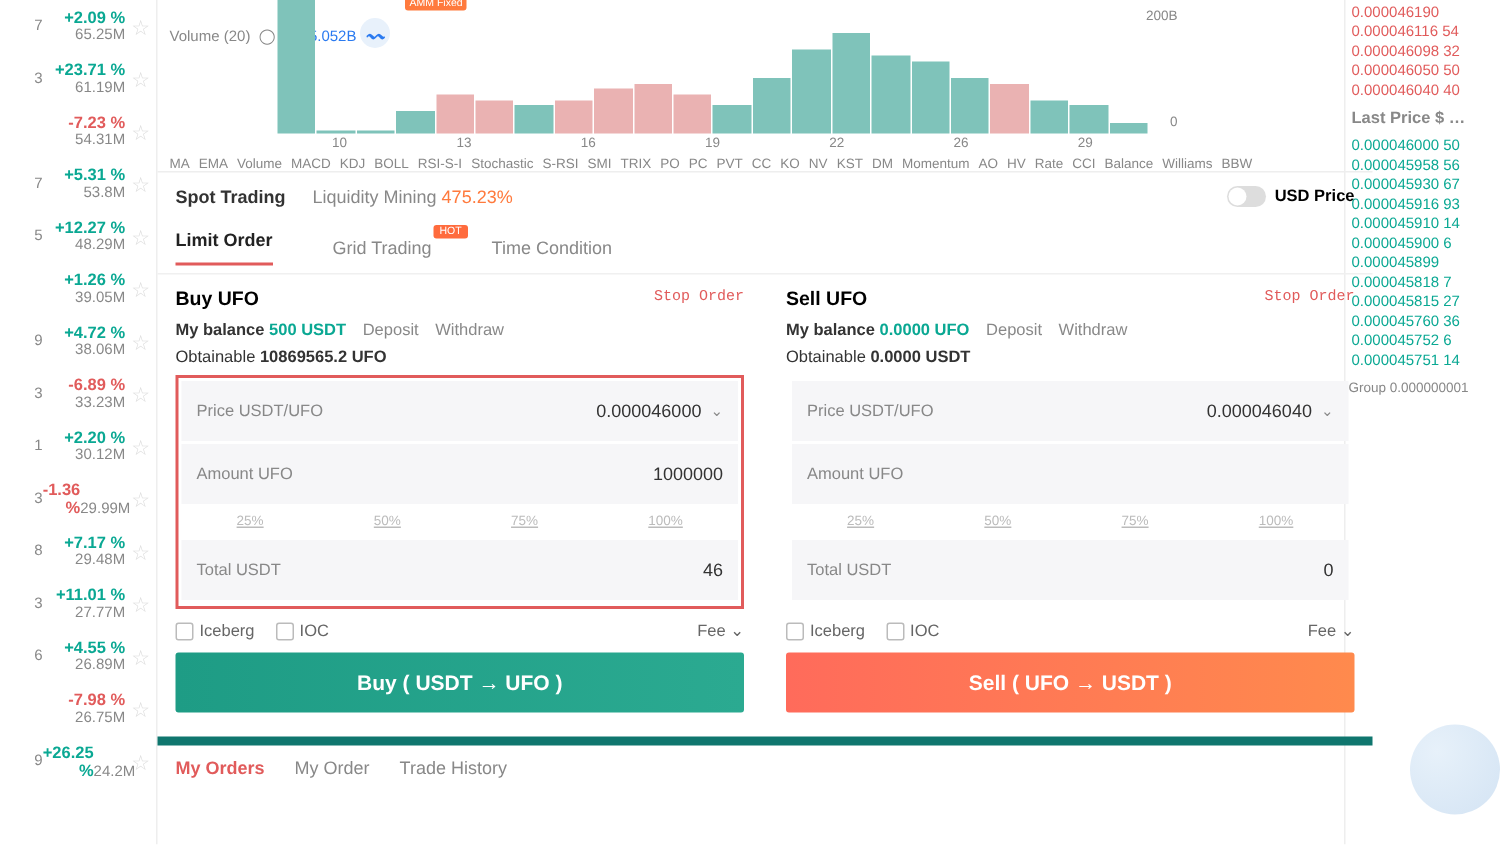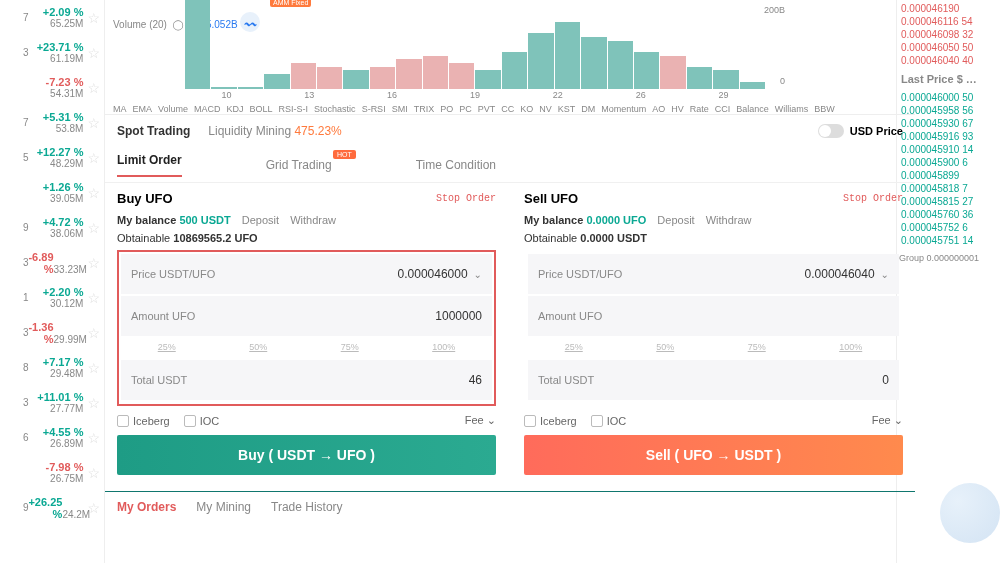--- a/index.html
+++ b/index.html
@@ -38,21 +38,21 @@
   .wave-icon { background: #e8f1fb; width: 20px; height: 20px; border-radius: 10px; display: inline-flex; align-items: center; justify-content: center; margin-top: 8px; color: #2a7af0; font-size: 12px; }
 
   .mode-row { height: 32px; display: flex; align-items: center; padding: 0 12px; gap: 18px; position: relative; }
   .mode-tab { color: #333; font-weight: 600; font-size: 12px; }
   .mode-tab.off { color: #888; font-weight: 400; }
   .lm-pct { color: #ff7a3d; }
   .usd-toggle { position: absolute; right: 12px; font-size: 11px; font-weight: 600; display: flex; align-items: center; gap: 6px; }
   .toggle { width: 26px; height: 14px; background: #ddd; border-radius: 7px; position: relative; }
   .toggle::after { content: ""; width: 12px; height: 12px; background: #fff; border-radius: 6px; position: absolute; left: 1px; top: 1px; }
 
-  .order-tabs { height: 36px; display: flex; align-items: center; padding: 0 12px; gap: 84px; border-bottom: 1px solid #f0f0f0; position: relative; }
+  .order-tabs { height: 36px; display: flex; align-items: center; padding: 0 12px; gap: 40px; border-bottom: 1px solid #f0f0f0; position: relative; }
   .otab { font-size: 12px; color: #888; position: relative; }
   .otab.active { color: #222; font-weight: 600; border-bottom: 2px solid #e15b5b; padding-bottom: 8px; }
   .hot-badge { position: absolute; top: -8px; right: -24px; background: #ff6b3d; color: #fff; font-size: 7px; padding: 1px 4px; border-radius: 2px; }
 
   .trade-panels { display: flex; padding: 8px 12px; gap: 28px; }
   .panel { flex: 1; }
   .panel-head { display: flex; justify-content: space-between; align-items: center; margin-bottom: 8px; }
   .panel-head h3 { font-size: 13px; font-weight: 600; }
   .stop-link { color: #e15b5b; font-size: 10px; font-family: Liberation Mono, monospace; }
   .bal-row { font-size: 11px; color: #333; margin-bottom: 6px; }
@@ -71,21 +71,21 @@
 
   .opts-row { display: flex; align-items: center; gap: 14px; padding: 8px 0; }
   .chk { display: flex; align-items: center; gap: 4px; font-size: 11px; color: #666; }
   .chk .box { width: 12px; height: 12px; border: 1px solid #bbb; border-radius: 2px; }
   .fee { margin-left: auto; font-size: 11px; color: #666; }
 
   .big-btn { width: 100%; height: 40px; border: none; color: #fff; font-size: 14px; font-weight: 600; border-radius: 2px; cursor: pointer; }
   .big-btn.buy { background: linear-gradient(90deg, #1e9c85, #2baa91); }
   .big-btn.sell { background: linear-gradient(90deg, #ff6b5b, #ff8a4d); }
 
-  .orders-tabs { padding: 8px 12px; display: flex; gap: 20px; font-size: 12px; color: #888; border-top: 1px solid #0f766e; margin-top: 8px; }
+  .orders-tabs { padding: 8px 12px; display: flex; gap: 20px; font-size: 12px; color: #888; border-top: 6px solid #0f766e; margin-top: 8px; }
   .orders-tabs .active { color: #e15b5b; font-weight: 600; }
 
   .globe { position: absolute; right: 0; bottom: 20px; width: 60px; height: 60px; border-radius: 30px; background: radial-gradient(circle at 30% 30%, #cfe3f5, #a8c8e8); opacity: .5; }
 </style>
 </head>
 <body>
 
 <div class="left-col">
 
 <div class="ticker-row">
@@ -139,21 +139,21 @@
     <div class="ticker-row">
       <span class="ticker-num">9</span>
       <div style="display:flex;flex-direction:column;align-items:flex-end;width:55px">
         <span class="ticker-pct pos">+4.72 %</span>
         <span class="ticker-vol">38.06M</span>
       </div>
       <span class="ticker-star">☆</span>
     </div>
     <div class="ticker-row">
       <span class="ticker-num">3</span>
-      <div style="display:flex;align-items:flex-end;width:55px">
+      <div style="display:flex;flex-direction:column;align-items:flex-end;width:55px">
         <span class="ticker-pct neg">-6.89 %</span>
         <span class="ticker-vol">33.23M</span>
       </div>
       <span class="ticker-star">☆</span>
     </div>
     <div class="ticker-row">
       <span class="ticker-num">1</span>
       <div style="display:flex;flex-direction:column;align-items:flex-end;width:55px">
         <span class="ticker-pct pos">+2.20 %</span>
         <span class="ticker-vol">30.12M</span>
@@ -427,19 +427,19 @@
             <span>IOC</span>
           </label>
         <span class="fee"><span>Fee</span> ⌄</span>
       </div>
       <button class="big-btn sell">Sell ( UFO → USDT )</button>
     </div>
   </div>
 
   <div class="orders-tabs">
     <span class="active">My Orders</span>
-    <span>My Mining</span>
+    <span>My Order</span>
     <span>Trade History</span>
   </div>
 
 </div>
 
 <div class="globe"></div>
 
 </body></html>

